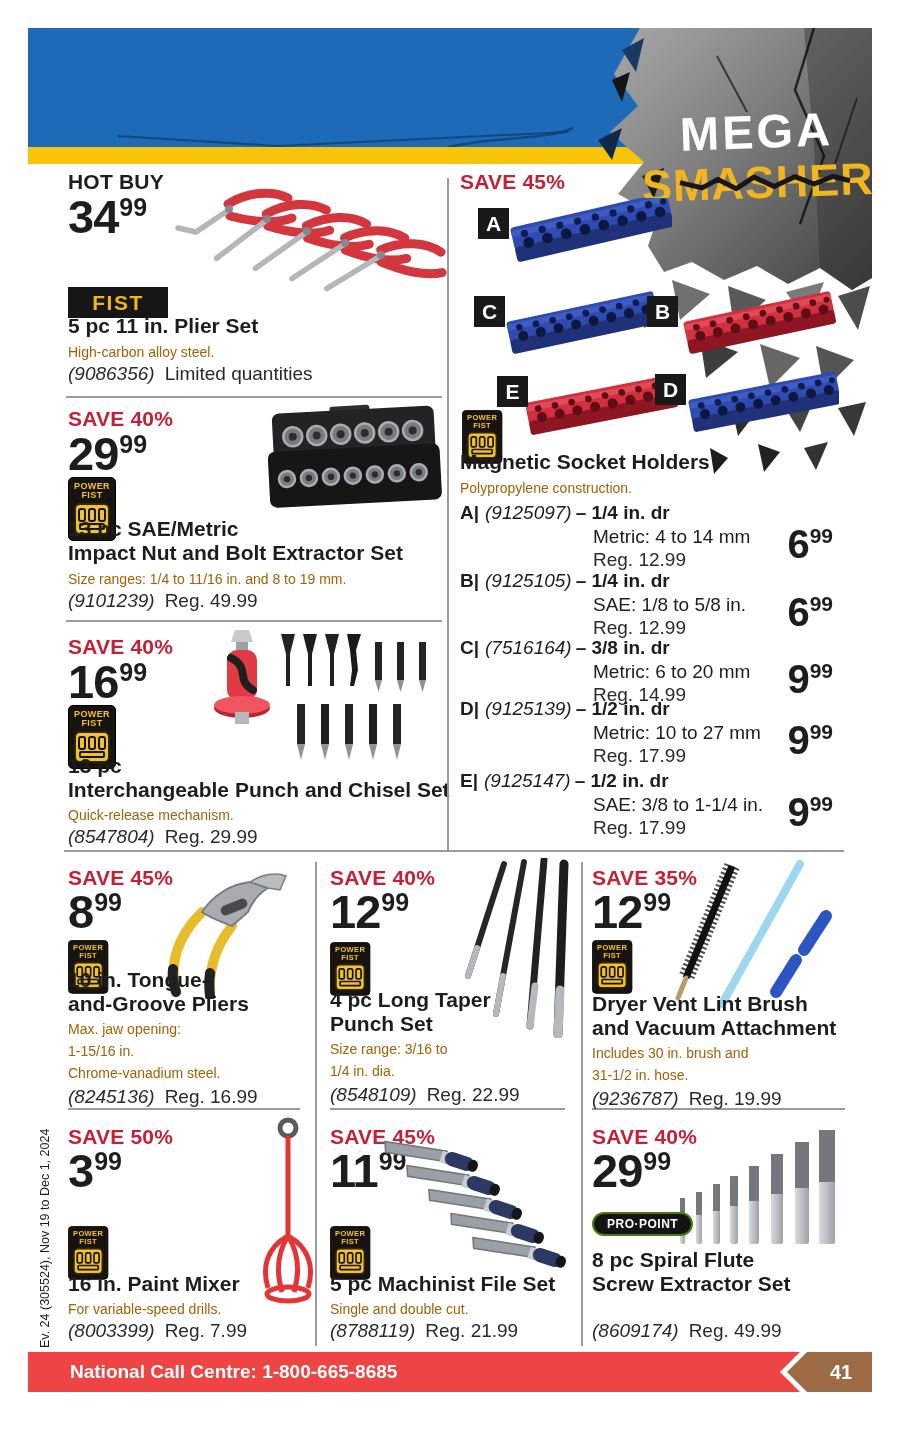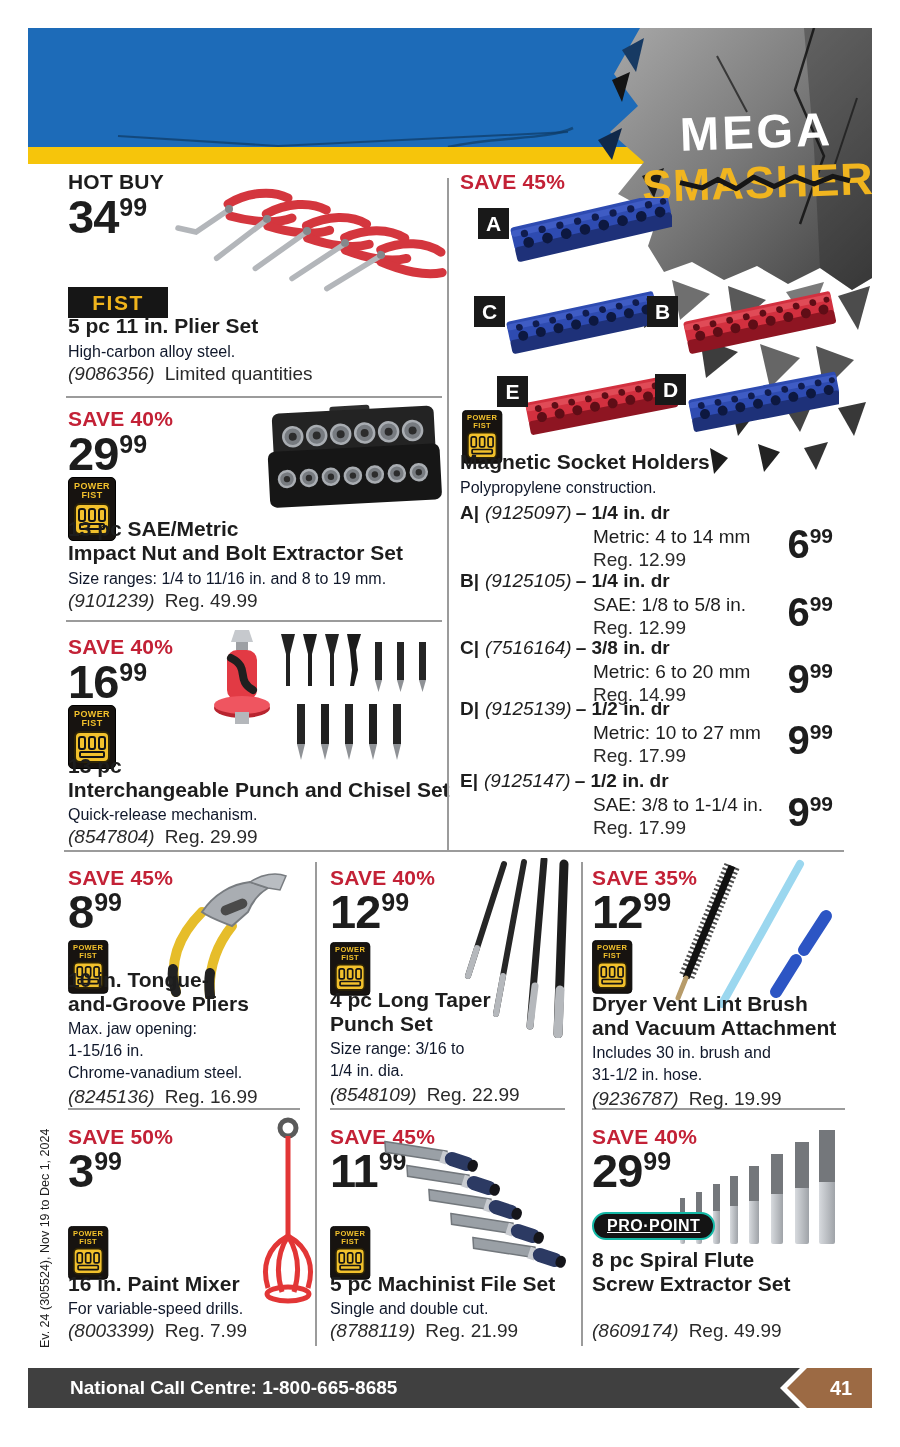--- a/index.html
+++ b/index.html
@@ -11,59 +11,59 @@
   .banner{left:28px;top:28px;width:844px;height:136px;background:#1d6bb8;}
   .banner-yellow{position:absolute;left:0;right:0;bottom:0;height:17px;background:#f6c50b;}
   
   .save{color:#c32136;font-weight:700;font-size:21px;letter-spacing:.2px;}
   .save.dark{color:#1d1d1d;}
   .price{font-weight:700;color:#1d1d1d;font-size:47px;line-height:1;letter-spacing:-1px;}
   .price .c{font-size:25px;vertical-align:top;position:relative;top:2px;letter-spacing:0;margin-left:1px;}
   .price.sm{font-size:40px;}
   .price.sm .c{font-size:21px;top:1px;}
   .title{font-weight:700;font-size:21px;color:#1d1d1d;line-height:24px;}
-  .body{font-size:16px;color:#0f172a;line-height:22px;}
+  .body{font-size:14px;color:#a16207;line-height:22px;}
   .part{font-size:19px;color:#2a2a2a;}
   .part .pn{font-style:italic;text-align:right;}
   .part .sfx{margin-left:10px;}
   .hline{position:absolute;height:2px;background:#9b9b9b;}
   .vline{position:absolute;width:2px;background:#9b9b9b;}
   
   .titan{width:100px;height:31px;background:#161616;display:flex;align-items:center;justify-content:center;}
   .titan span{color:#f0b41c;font-weight:700;font-size:21px;letter-spacing:1.5px;}
   .pf{width:48px;background:#171310;border:1px solid #000;border-radius:5px;padding:4px 2px 5px;
       display:flex;flex-direction:column;align-items:center;box-sizing:border-box;}
   .pf-words{color:#f2c12c;font-weight:700;font-size:9px;line-height:9px;text-align:center;letter-spacing:.4px;}
   .pf-box{position:relative;margin-top:3px;width:36px;height:32px;background:#f2c12c;border:2px solid #2e2405;
       border-radius:6px;box-sizing:border-box;display:flex;align-items:flex-start;justify-content:center;
       gap:2px;padding-top:3px;}
   .kn{width:8px;height:14px;background:#f2c12c;border:2.5px solid #141414;border-radius:3px;box-sizing:border-box;}
   .wrist{position:absolute;left:3px;right:3px;bottom:3px;height:7px;border:2px solid #141414;border-radius:2px;
       background:#f2c12c;box-sizing:border-box;}
   .pf.smv{transform:scale(.84);transform-origin:top left;}
-  .propoint{background:#141414;border:2px solid #14b8a6;border-radius:15px;padding:3px 13px;color:#fff;
-      font-weight:700;font-size:16px;letter-spacing:.5px;display:inline-block;text-decoration:underline;}
+  .propoint{background:#141414;border:2px solid #4d7c0f;border-radius:15px;padding:3px 13px;color:#fff;
+      font-weight:700;font-size:12px;letter-spacing:.5px;display:inline-block;}
   
   .badge{width:31px;height:31px;background:#191919;color:#fff;font-weight:700;font-size:21px;
       display:flex;align-items:center;justify-content:center;}
   .sh-entry{position:absolute;width:385px;height:68px;}
   .sh-l1{font-size:19px;color:#1d1d1d;white-space:nowrap;}
   .sh-l1 .shl{font-weight:700;}
   .sh-l1 .shp{font-style:italic;margin:0 4px 0 6px;}
   .sh-l1 .shd{font-weight:700;}
   .sh-spec{position:absolute;left:133px;top:24px;font-weight:400;font-size:19px;white-space:nowrap;}
   .sh-reg{position:absolute;left:133px;top:47px;font-size:19px;color:#2a2a2a;white-space:nowrap;}
   .sh-price{position:absolute;right:12px;top:22px;}
   
   .ph{stroke:#d4363e;stroke-width:9;fill:none;stroke-linecap:round;}
   .pm{stroke:#b3b6ba;stroke-width:5.5;fill:none;stroke-linecap:round;}
   .ty{stroke:#e6bd2a;stroke-width:10;fill:none;stroke-linecap:round;}
   .rb{stroke:#e23636;stroke-width:5;fill:none;}
   
-  .footer{left:28px;top:1352px;width:844px;height:40px;background:#404040;margin-top:16px;}
+  .footer{left:28px;top:1352px;width:844px;height:40px;background:#ef4444;}
   .footer-text{position:absolute;left:42px;top:0;line-height:40px;color:#fff;font-weight:700;font-size:19px;white-space:nowrap;}
   .page-tab{position:absolute;right:0;top:0;bottom:0;width:92px;}
   .tab-white{position:absolute;top:0;bottom:0;left:0;right:0;background:#fff;
       clip-path:polygon(0 50%,20px 0,100% 0,100% 100%,20px 100%);}
   .tab-brown{position:absolute;top:0;bottom:0;left:7px;right:0;background:#9c6a44;
       clip-path:polygon(0 50%,20px 0,100% 0,100% 100%,20px 100%);}
   .page-num{position:absolute;left:30px;right:0;top:0;bottom:0;display:flex;align-items:center;justify-content:center;
       color:#fff;font-weight:700;font-size:20px;z-index:2;}
   .side-note{writing-mode:vertical-rl;transform:rotate(180deg);font-size:12.5px;color:#1c1c1c;white-space:nowrap;}
 </style>

